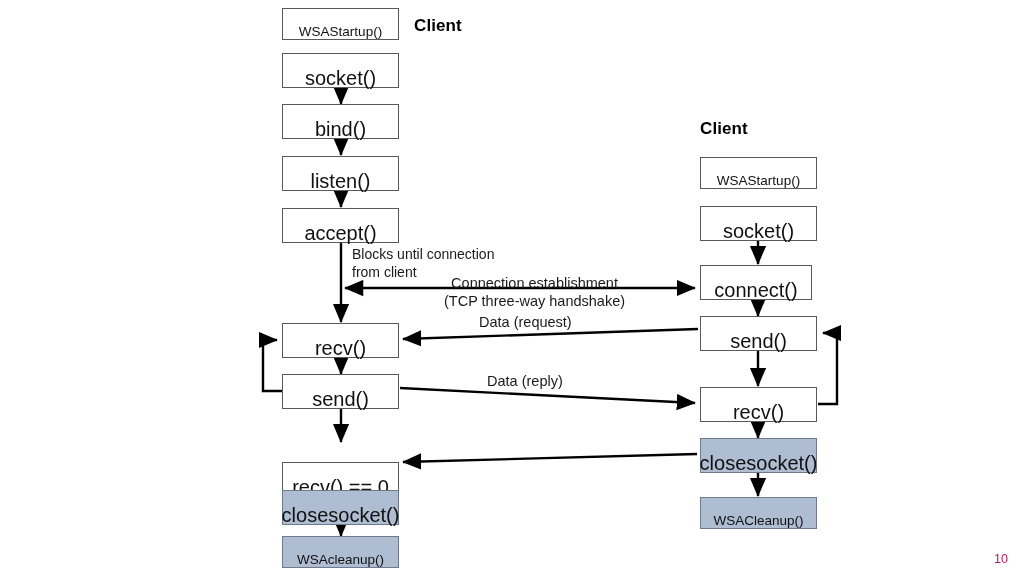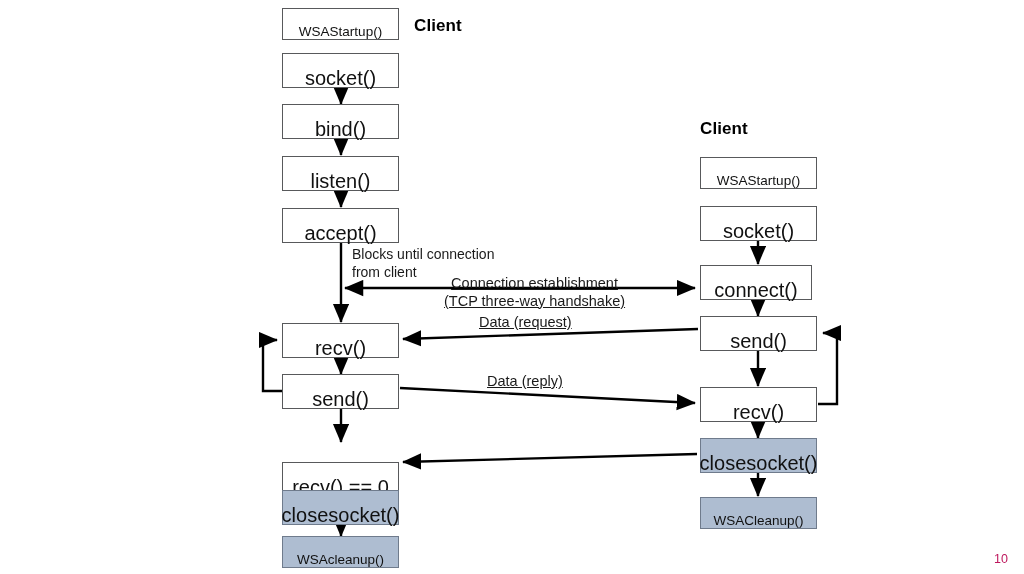--- a/index.html
+++ b/index.html
@@ -59,21 +59,20 @@
     color: #000000;
     white-space: nowrap;
     letter-spacing: 0.1px;
   }
   .edge-label {
     position: absolute;
     font-size: 14.5px;
     color: #1a1a1a;
     white-space: nowrap;
     line-height: 1.22;
-    text-decoration: underline;
   }
   .note-label {
     position: absolute;
     font-size: 14px;
     color: #1a1a1a;
     white-space: nowrap;
     line-height: 1.28;
   }
   .page-number {
     position: absolute;

